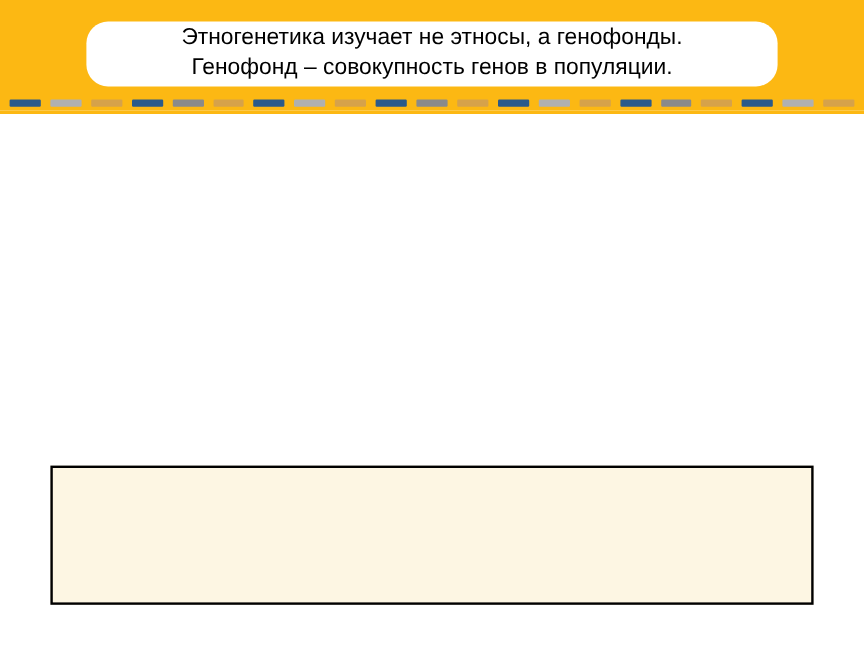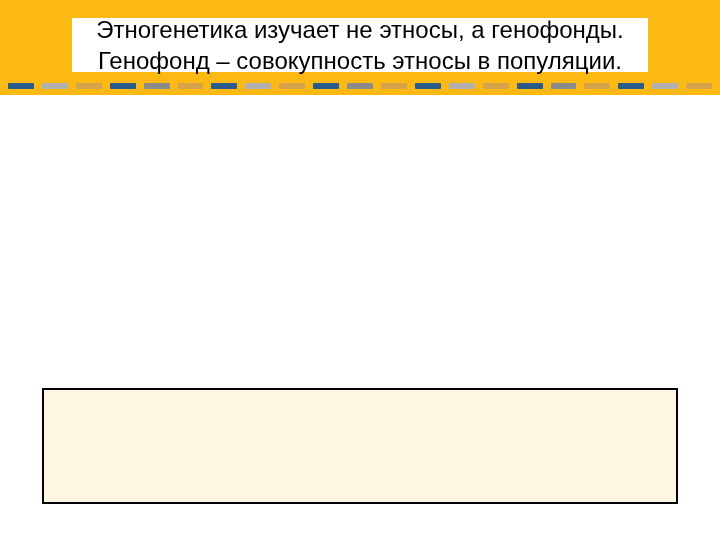--- a/index.html
+++ b/index.html
@@ -23,24 +23,25 @@
       position: absolute;
       top: 18px;
       left: 72px;
       width: 576px;
       height: 54px;
       background: #ffffff;
       display: flex;
       flex-direction: column;
       align-items: center;
       justify-content: center;
-      font-size: 24px;
+      font-size: 19px;
       color: #000000;
       line-height: 1.3;
       text-align: center;
+      border-radius: 18px;
     }
     .dash-row {
       position: absolute;
       top: 78px;
       left: 0;
       width: 100%;
       height: 16px;
       display: flex;
       justify-content: space-between;
       align-items: center;
@@ -74,21 +75,21 @@
       border: 2px solid #000000;
     }
   </style>
 </head>
 <body>
 
 <div class="header-band"></div>
 
 <div class="title-box">
   <div>Этногенетика изучает не этносы, а генофонды.</div>
-  <div>Генофонд – совокупность этносы в популяции.</div>
+  <div>Генофонд – совокупность генов в популяции.</div>
 </div>
 
 <div class="dash-row">
   <div class="dash c0"></div>
   <div class="dash c1"></div>
   <div class="dash c2"></div>
   <div class="dash c0"></div>
   <div class="dash c3"></div>
   <div class="dash c2"></div>
   <div class="dash c0"></div>

